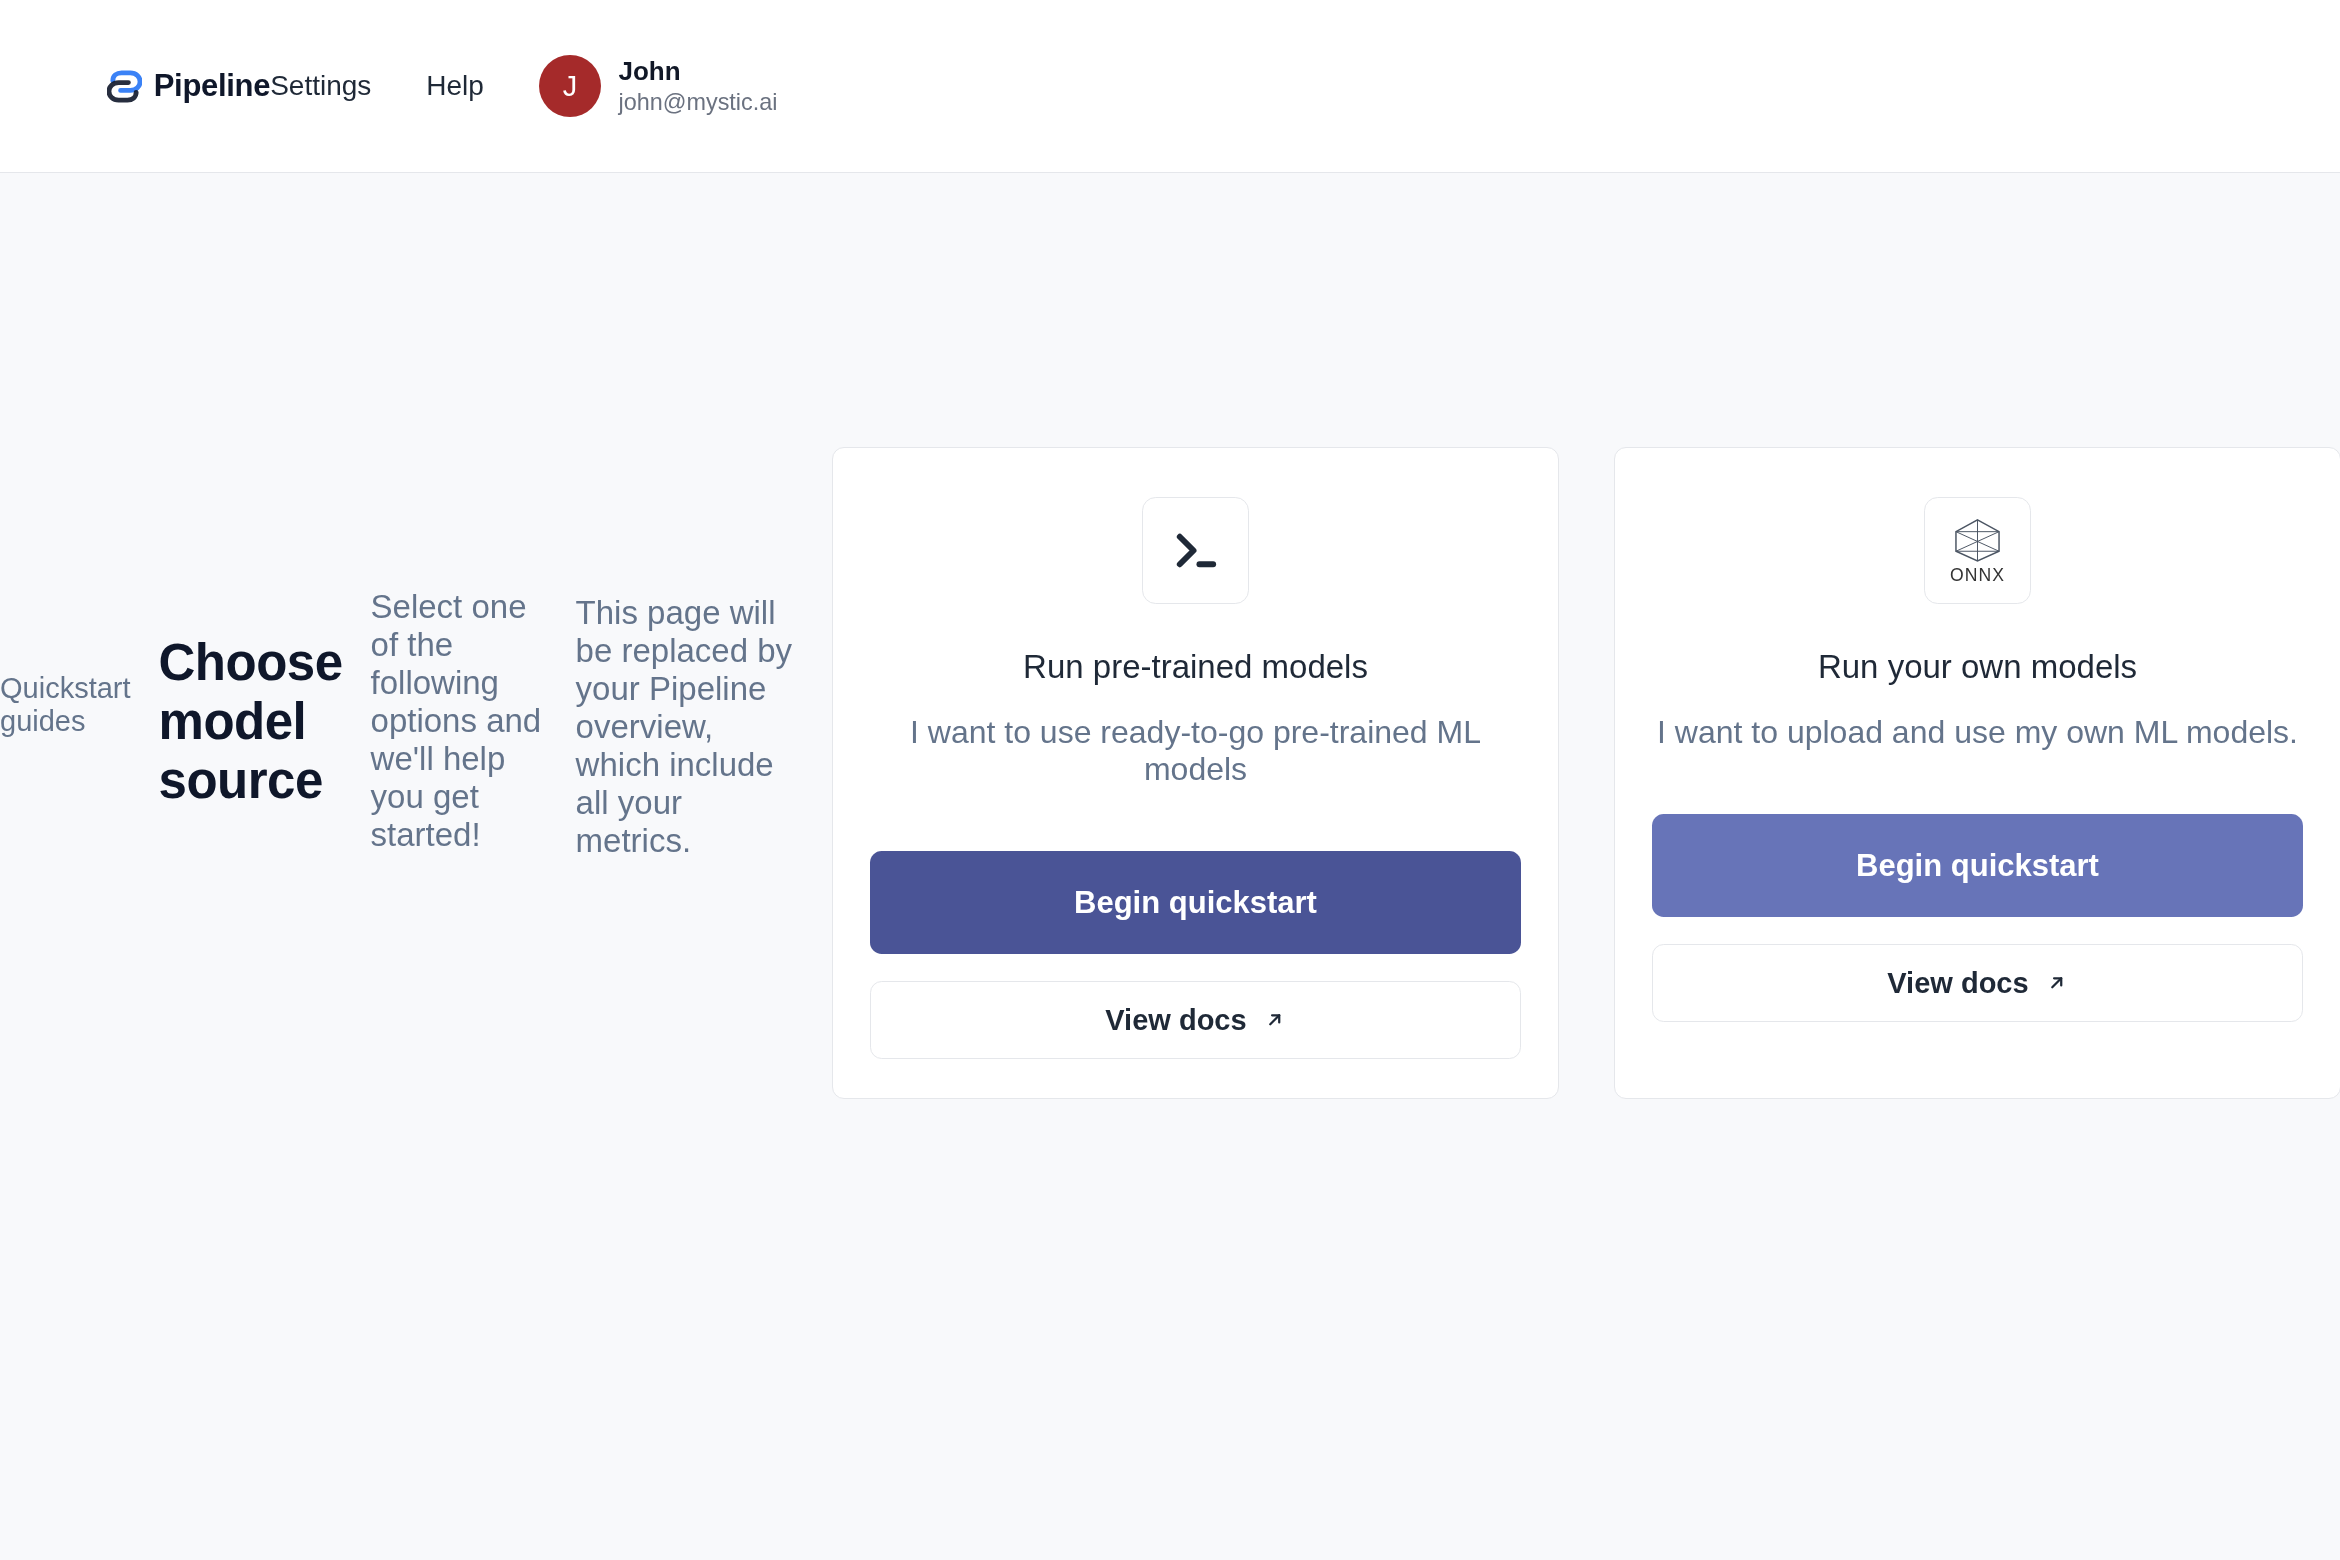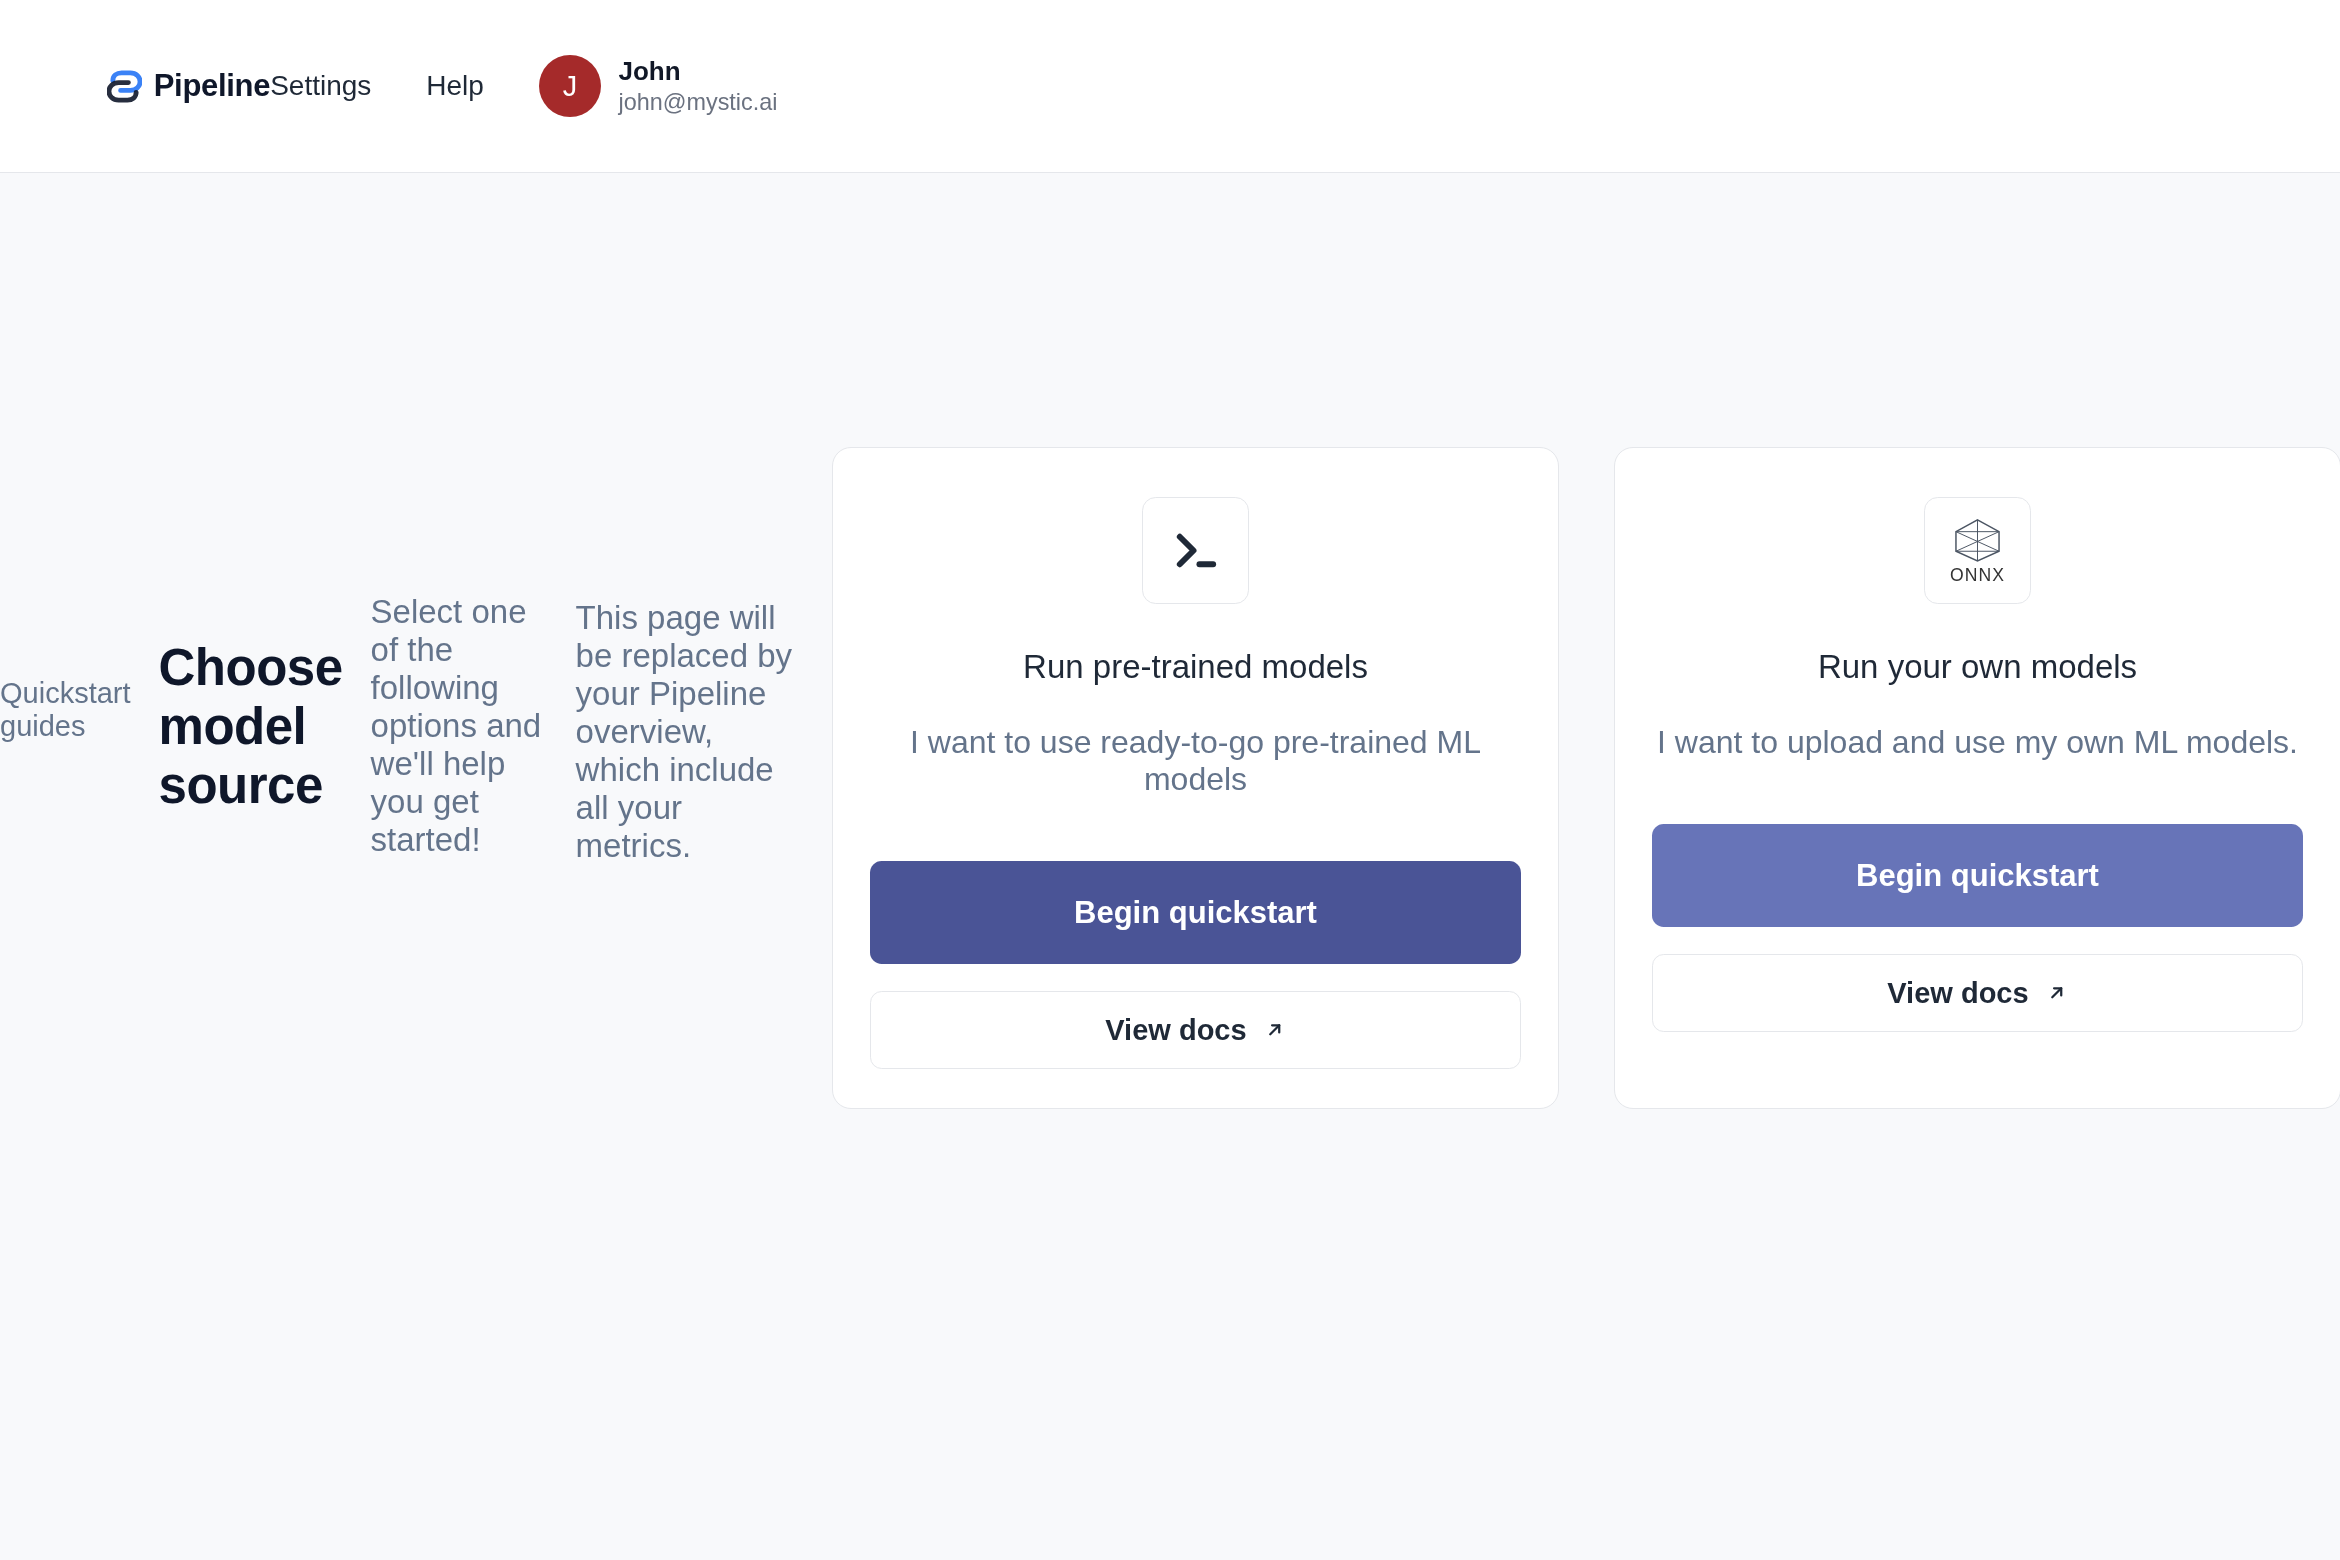--- a/index.html
+++ b/index.html
@@ -114,21 +114,21 @@
     }
     .cards {
       margin-top: 137px;
       display: flex;
       gap: 55px;
     }
     .card {
       width: 727px;
       background: #ffffff;
       border: 1px solid #e5e7eb;
-      border-radius: 19px;
+      border-radius: 12px;
       padding: 49px 37px 39px 37px;
       display: flex;
       flex-direction: column;
       align-items: center;
     }
     .card-icon-box {
       width: 107px;
       height: 107px;
       border: 1px solid #e5e7eb;
       border-radius: 13.7px;
@@ -138,21 +138,21 @@
       justify-content: center;
       background: #fff;
     }
     .card-title {
       margin-top: 44px;
       font-size: 33px;
       font-weight: 500;
       color: #1f2937;
     }
     .card-desc {
-      margin-top: 38px;
+      margin-top: 28px;
       font-size: 32px;
       color: #64748b;
       text-align: center;
     }
     .btn-primary {
       margin-top: 63px;
       width: 100%;
       height: 103px;
       border: none;
       border-radius: 11.7px;

